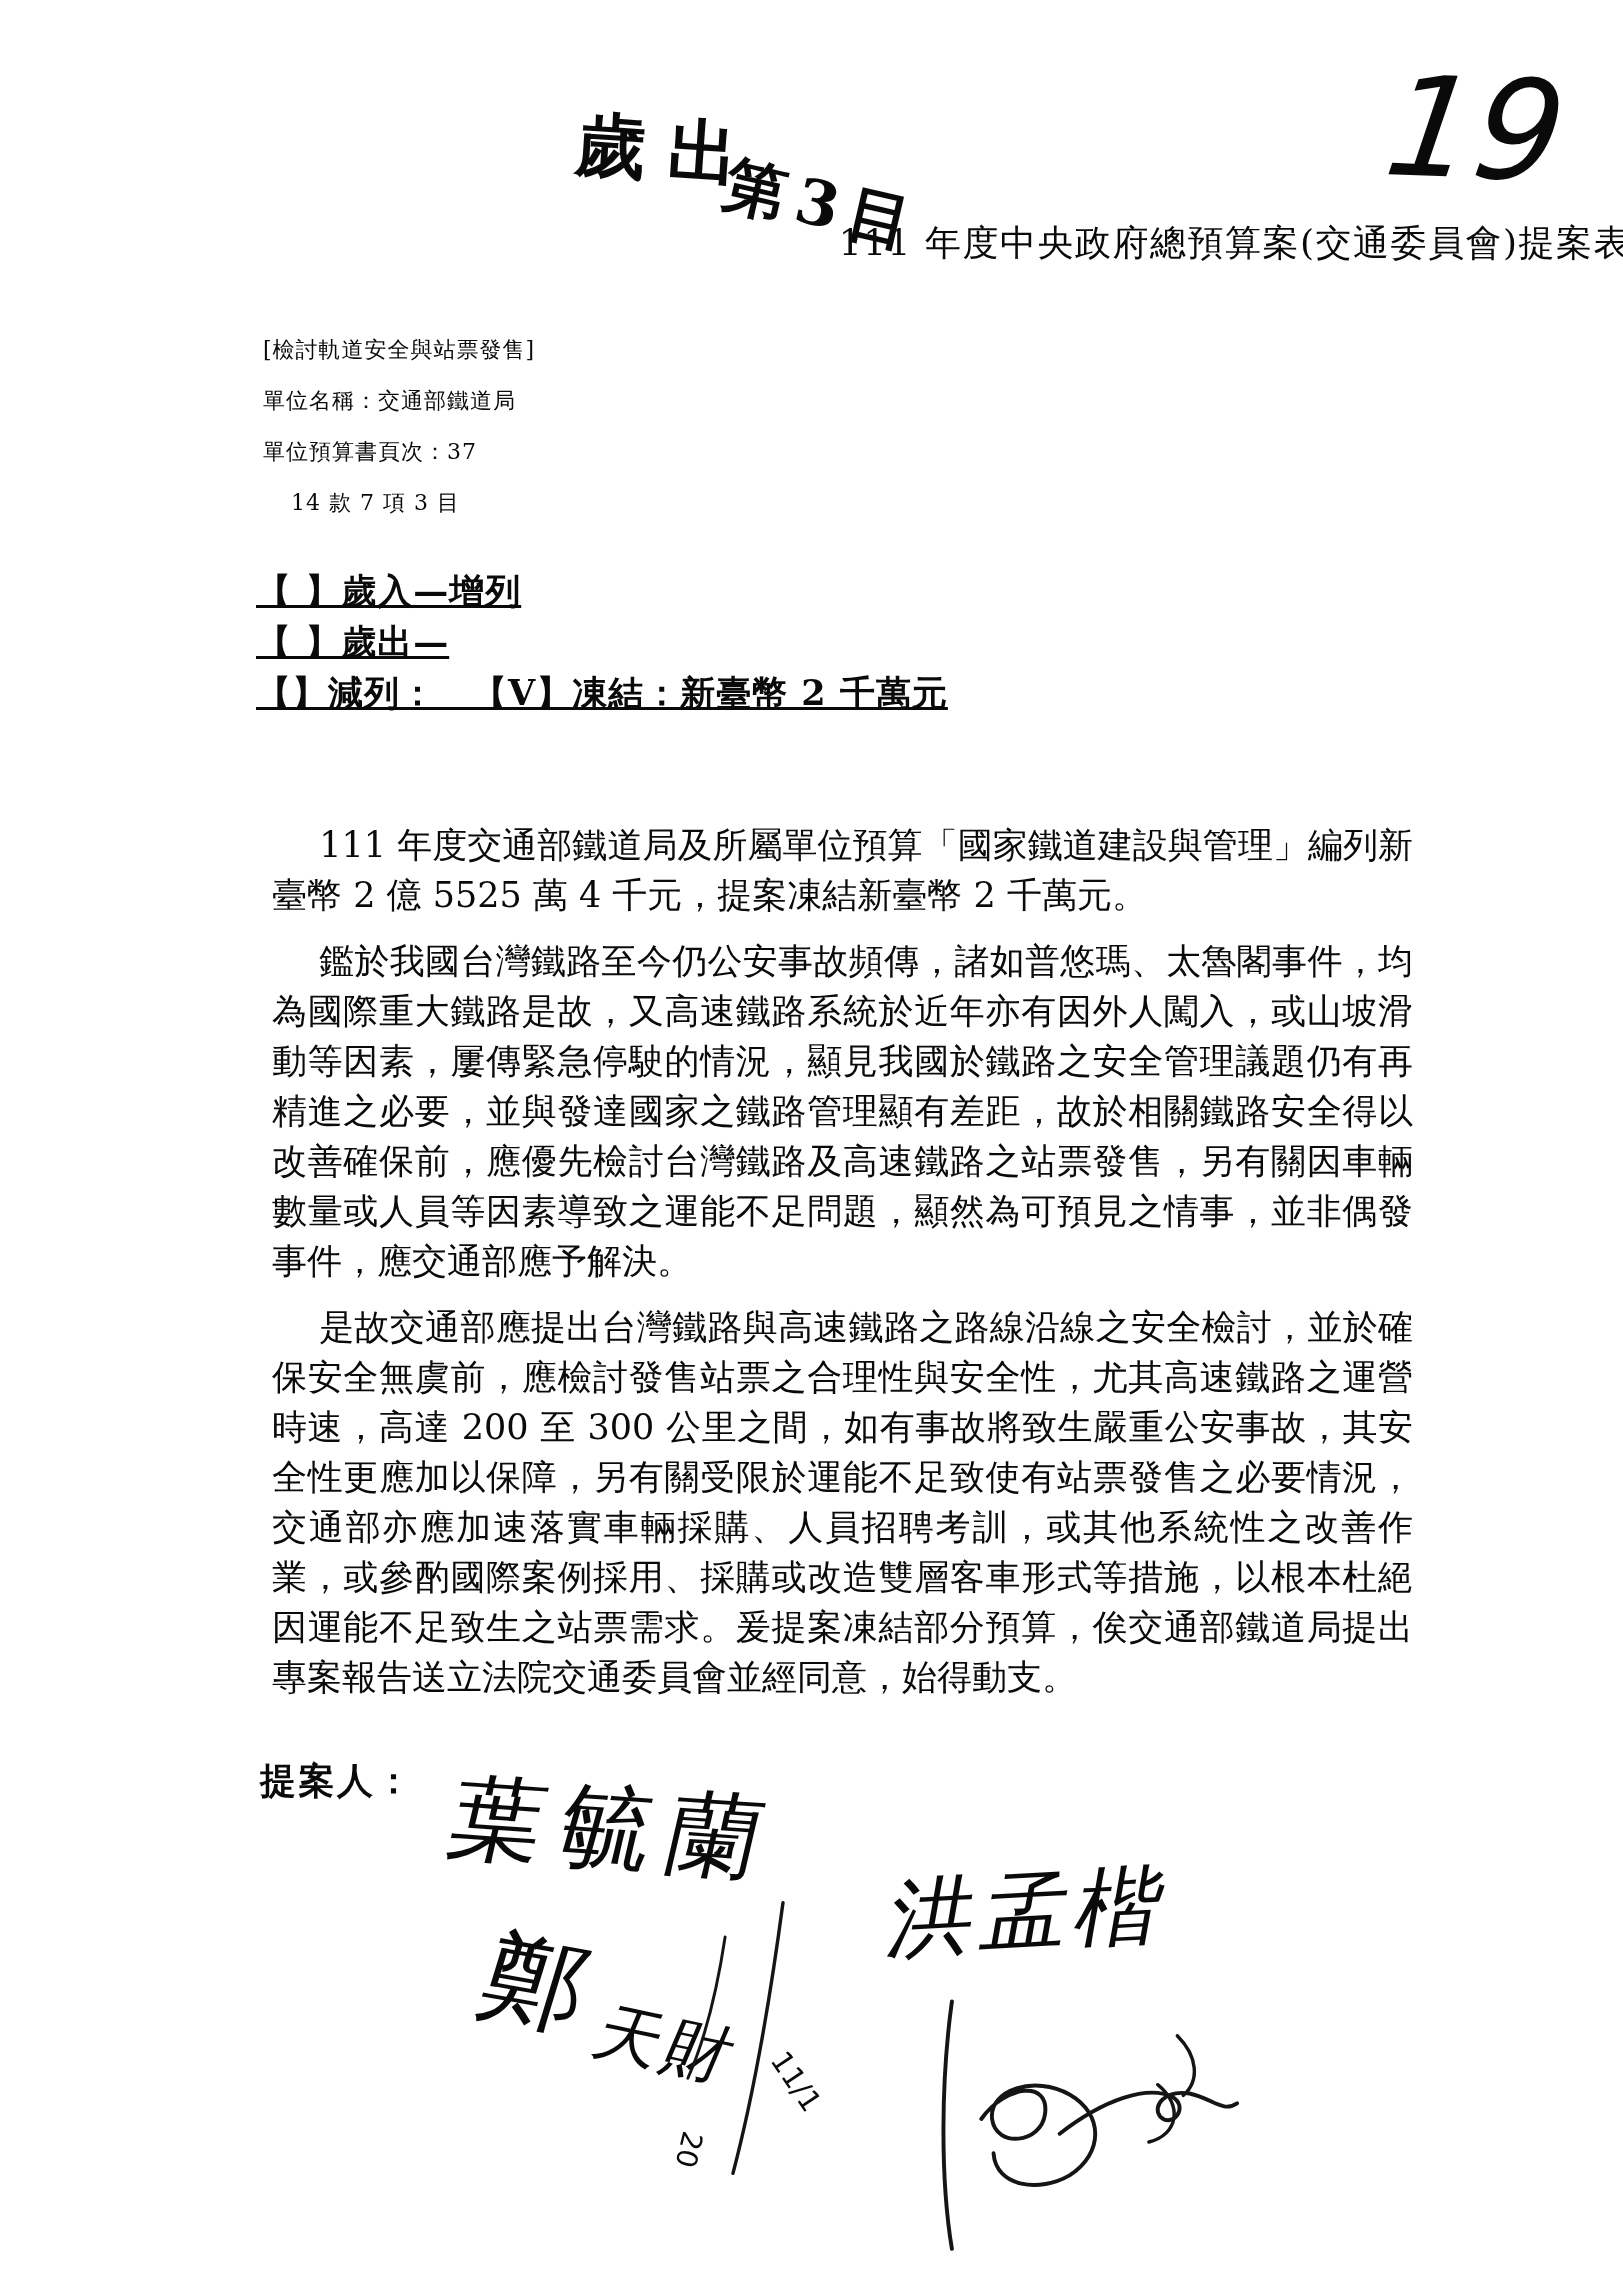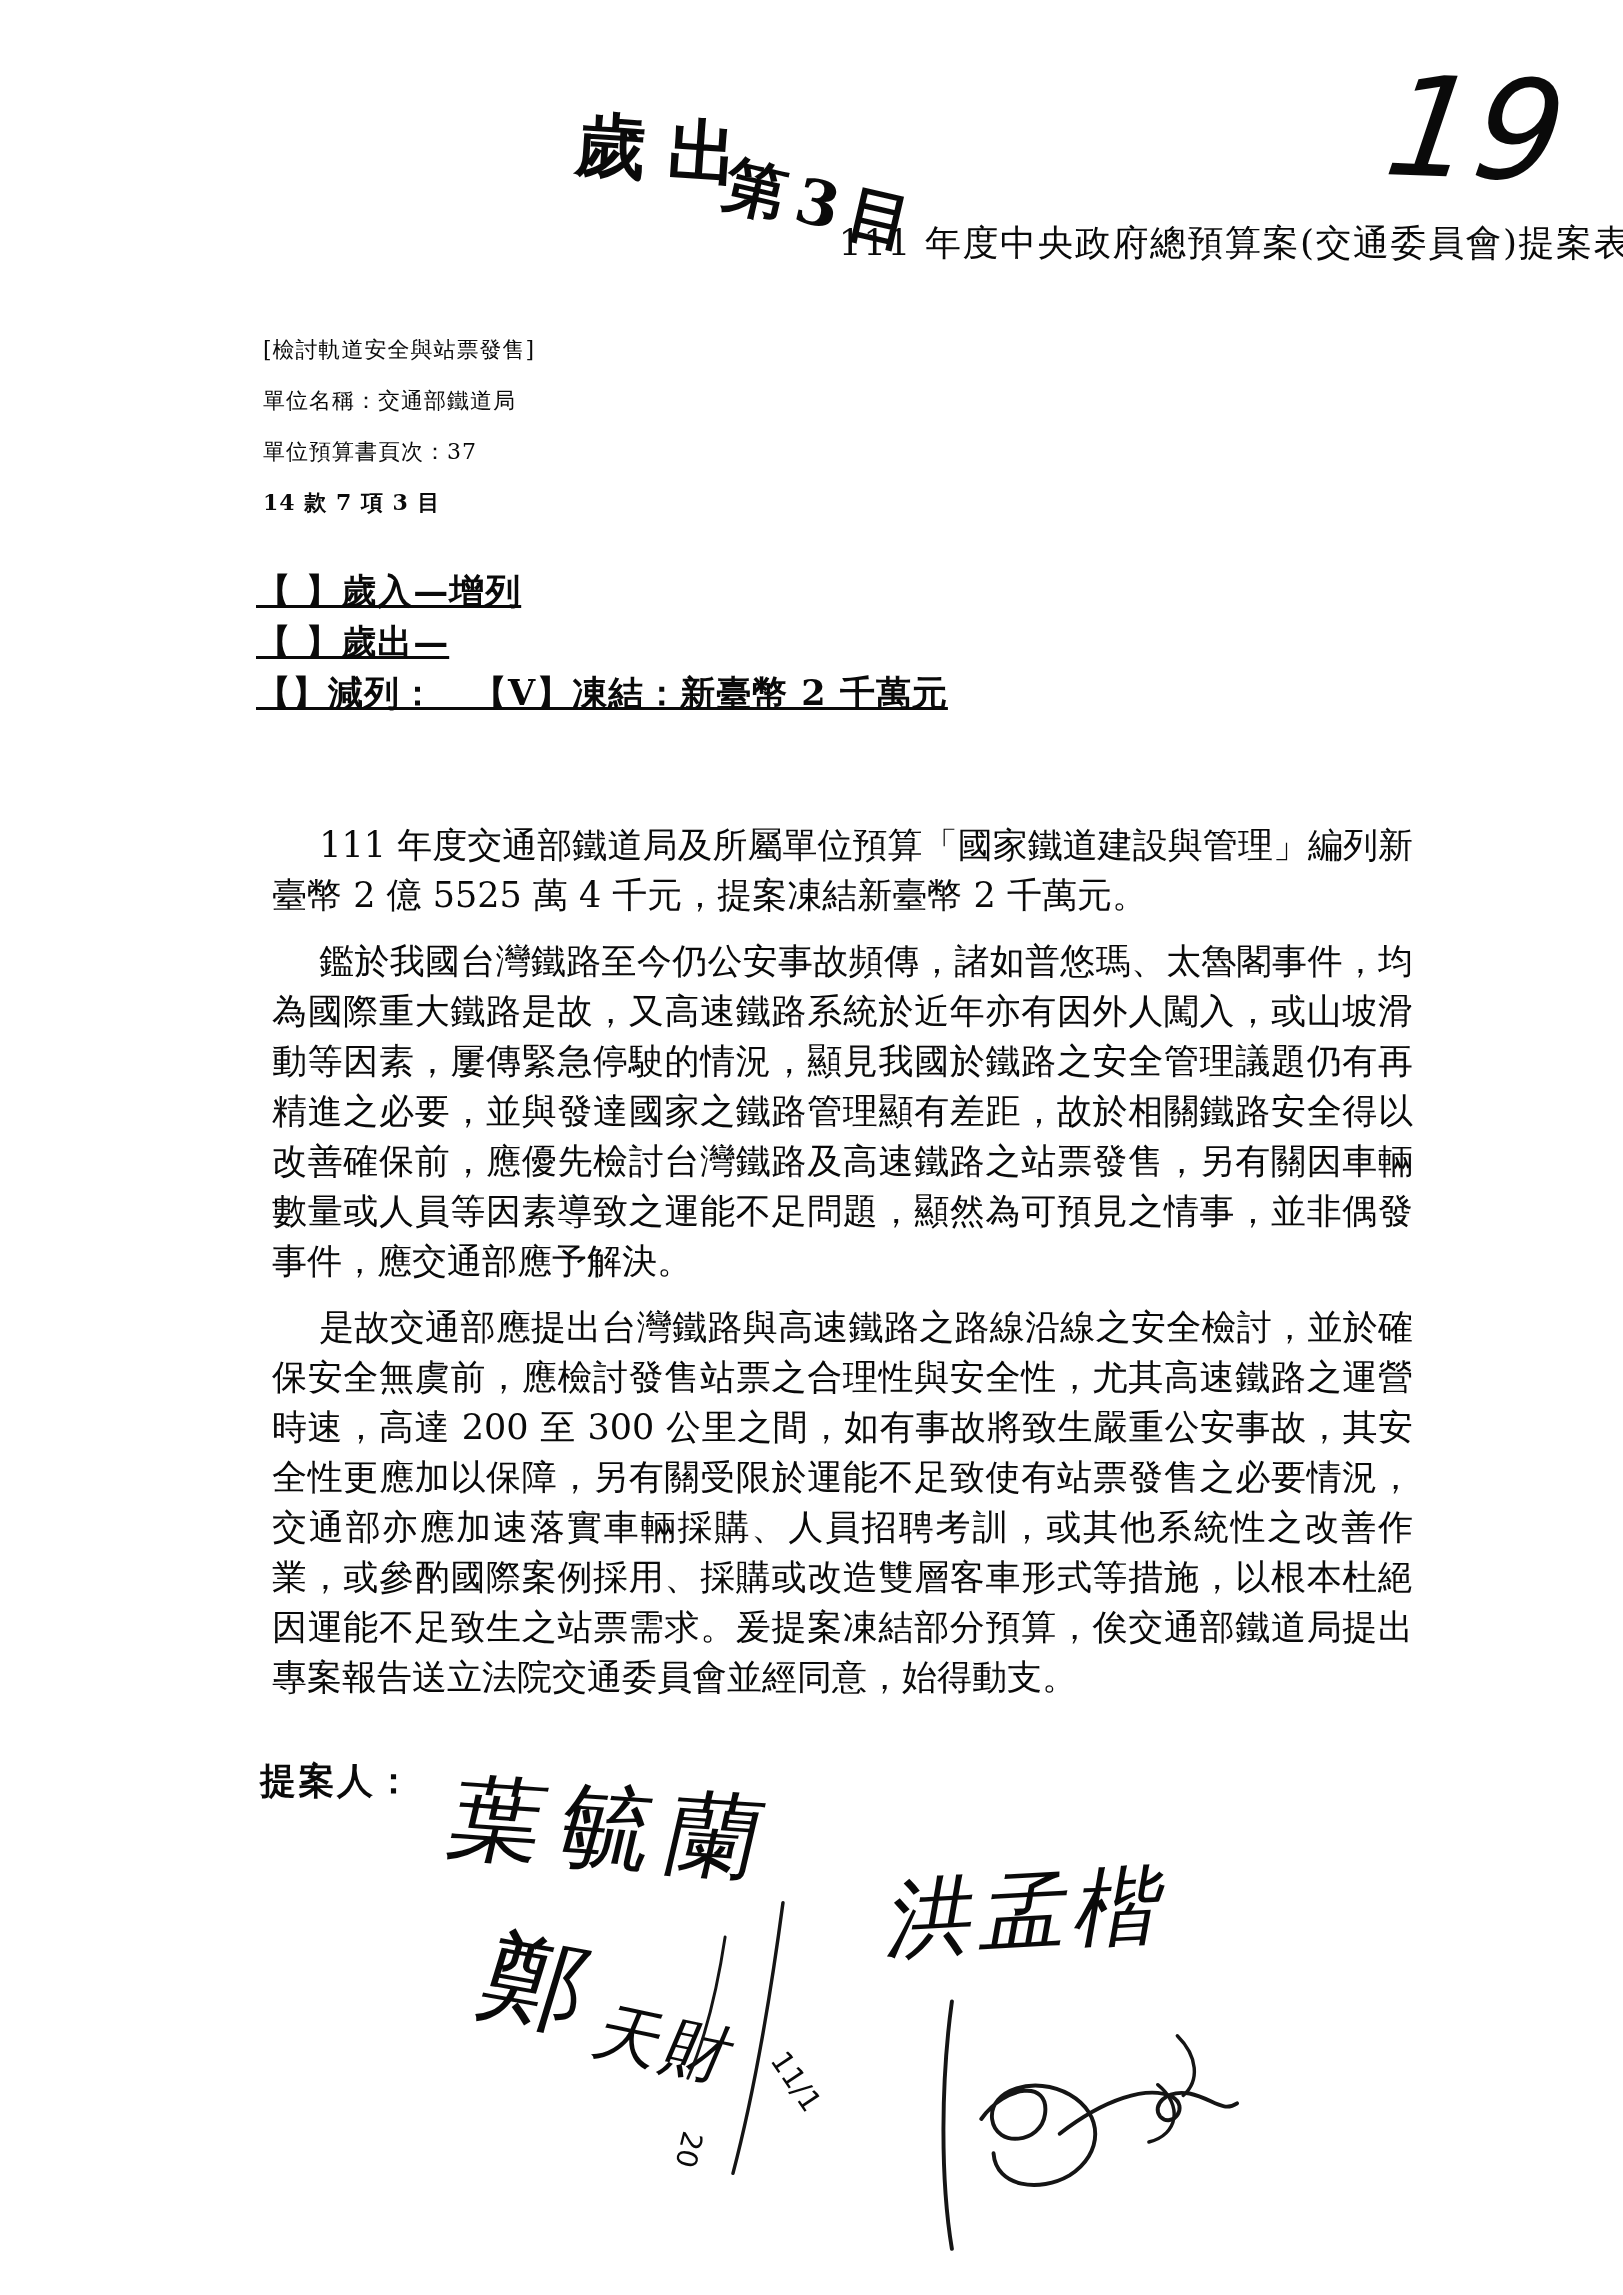--- a/index.html
+++ b/index.html
@@ -28,21 +28,21 @@
     text-align:right; font-size:36px; font-weight:400; letter-spacing:1.5px; white-space:nowrap;
   }
   .info {
     position:absolute; left:263px; top:324px; font-size:22px; line-height:51px;
     letter-spacing:1px; white-space:nowrap;
   }
   .options {
     position:absolute; left:256px; top:565px; font-size:35px; line-height:51px;
     font-weight:700; letter-spacing:1px; white-space:nowrap;text-decoration:underline;
   }
-  .bold { font-weight:700; }
+  .bold { font-weight:400;margin-left:28px; }
   .body-text {
     position:absolute; left:256px; top:804px; width:1173px;
     font-size:35px; line-height:50px; text-align:justify; text-align-last:left;
   }
   .body-text p { margin:16px; text-indent:1.35em; }
   .proposer-label {
     position:absolute; left:260px; top:1757px; font-size:36px; font-weight:700;
     letter-spacing:2.5px; white-space:nowrap;
   }
   

